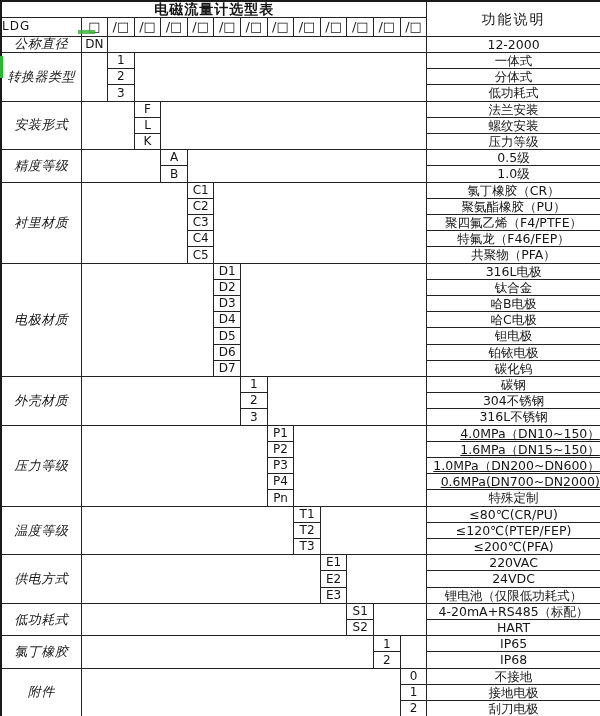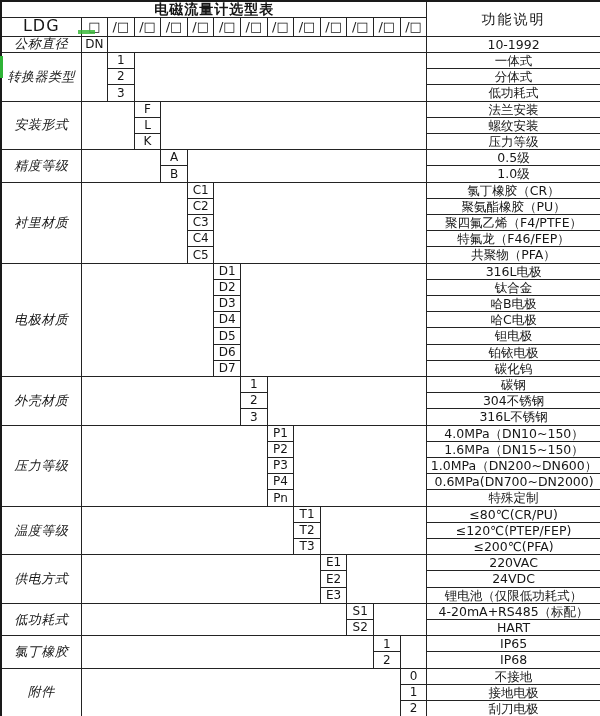--- a/index.html
+++ b/index.html
@@ -17,26 +17,26 @@
     border:1px solid #232323;
     padding:0;margin:0;
     vertical-align:middle;text-align:center;
     line-height:1.05;overflow:hidden;white-space:nowrap;
   }
   tr.r-title{height:14px;}
   tr.r-model{height:19px;}
   tr.body{height:16.21px;}
   td.title{font-size:14px;font-weight:600;letter-spacing:1px;margin-left:17px;}
   td.fn-header{font-size:14px;letter-spacing:2px;}
-  td.model-label{text-align:center;font-size:16px;letter-spacing:1px;}
+  td.model-label{text-align:left;font-size:12px;letter-spacing:1px;}
   td.model-box{font-size:13px;}
   td.cat{font-size:13px;letter-spacing:0.5px;font-style:italic;}
   td.code{font-size:12px;}
   td.desc{font-size:12.5px;}
-  td.desc.left{text-align:center;padding-left:1px;}
+  td.desc.left{text-align:right;padding-left:1px;text-decoration:underline;}
   td.filler{background:#ffffff;}
   .artifact{position:absolute;pointer-events:none;}
   #art1{left:0;top:56px;width:3px;height:22px;background:#2fb336;}
   #art2{left:78px;top:30px;width:17px;height:4px;background:#3ab83a;opacity:.85;}
 </style>
 </head>
 <body>
 
 <table class="sel">
   <colgroup>
@@ -74,21 +74,21 @@
         <td class="model-box">/□</td>
         <td class="model-box">/□</td>
         <td class="model-box">/□</td>
         <td class="model-box">/□</td>
         <td class="model-box">/□</td>
       </tr>
       <tr class="body">
         <td class="cat" rowspan="1">公称直径</td>
         <td class="code">DN</td>
         <td class="filler" colspan="12" rowspan="1"></td>
-        <td class="desc">10-1992</td>
+        <td class="desc">12-2000</td>
       </tr>
       <tr class="body">
         <td class="cat" rowspan="3">转换器类型</td>
         <td class="filler" colspan="1" rowspan="3"></td>
         <td class="code">1</td>
         <td class="filler" colspan="11" rowspan="3"></td>
         <td class="desc">一体式</td>
       </tr>
       <tr class="body">
         <td class="code">2</td>

